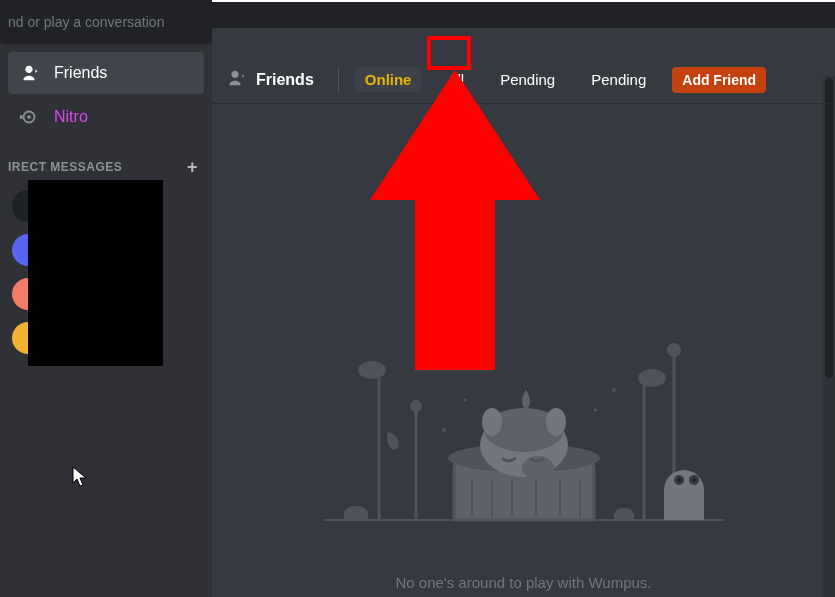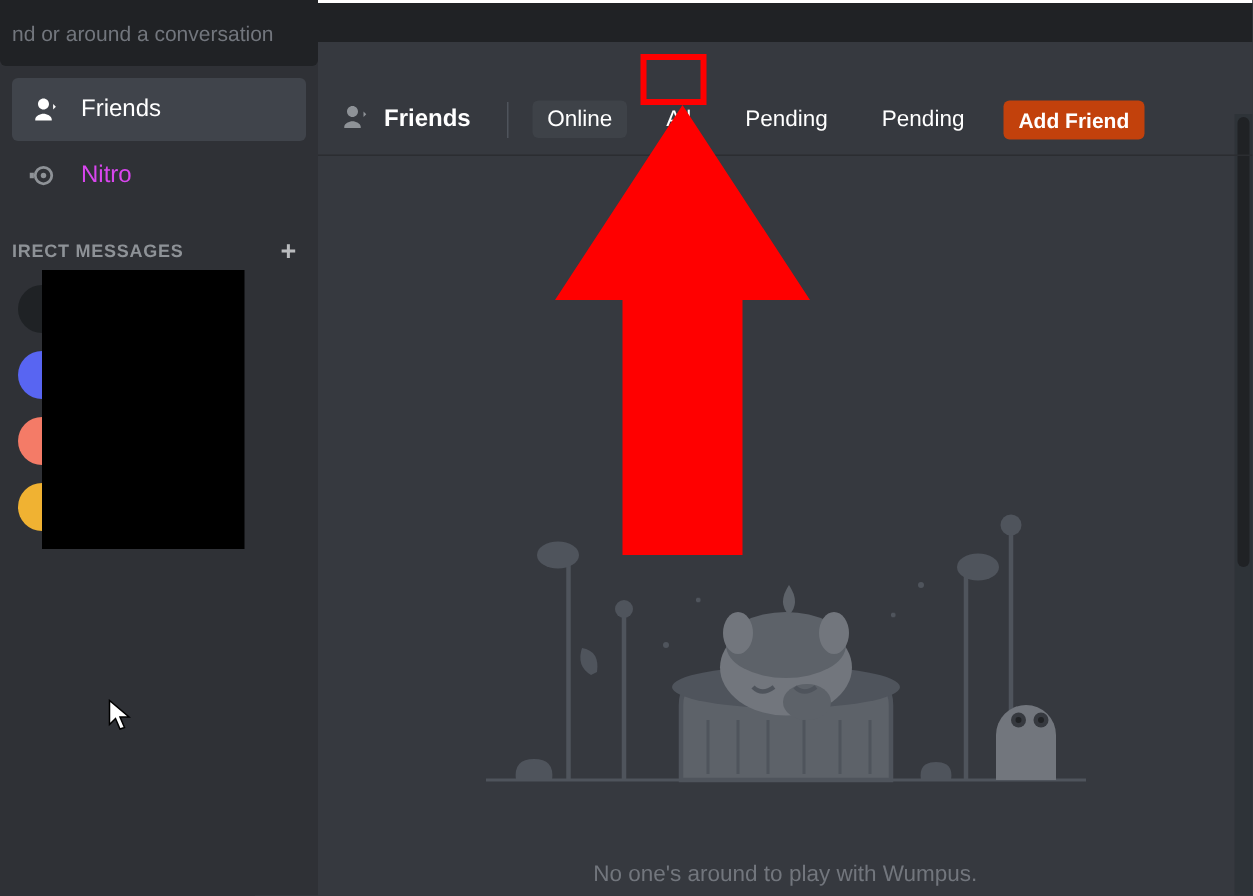--- a/index.html
+++ b/index.html
@@ -163,21 +163,22 @@
   }
   .tab {
     padding: 4px 10px;
     border-radius: 4px;
     color: #ffffff;
     cursor: pointer;
     font-weight: 500;
   }
   .tab.online {
     background: #4f545c57;
-    color: #ffffff;
+    color: #eab308;
+    font-weight: bold;
   }
   .btn-add {
     background: #c2410c;
     color: #fff;
     font-weight: 600;
     padding: 5px 10px;
     border-radius: 4px;
     cursor: pointer;
     font-size: 14px;
   }
@@ -235,21 +236,21 @@
     border-radius: 4px;
   }
 </style>
 </head>
 <body>
 
 <div class="app">
 
   <div class="sidebar">
     <div class="search-box">
-      <span>nd or around a conversation</span>
+      <span>nd or play a conversation</span>
     </div>
 
     <div class="nav-items">
       <div class="nav-item selected">
         <span class="icon">
           <svg viewBox="0 0 24 24" width="22" height="22" fill="#fff">
               <path d="M12 12c2.2 0 4-1.8 4-4s-1.8-4-4-4-4 1.8-4 4 1.8 4 4 4zm6 8v-1c0-2.2-3.6-4-6-4s-6 1.8-6 4v1h12zM19 8l2 2-2 2M21 10h-4"></path>
             </svg>
         </span>
         <span>Friends</span>

